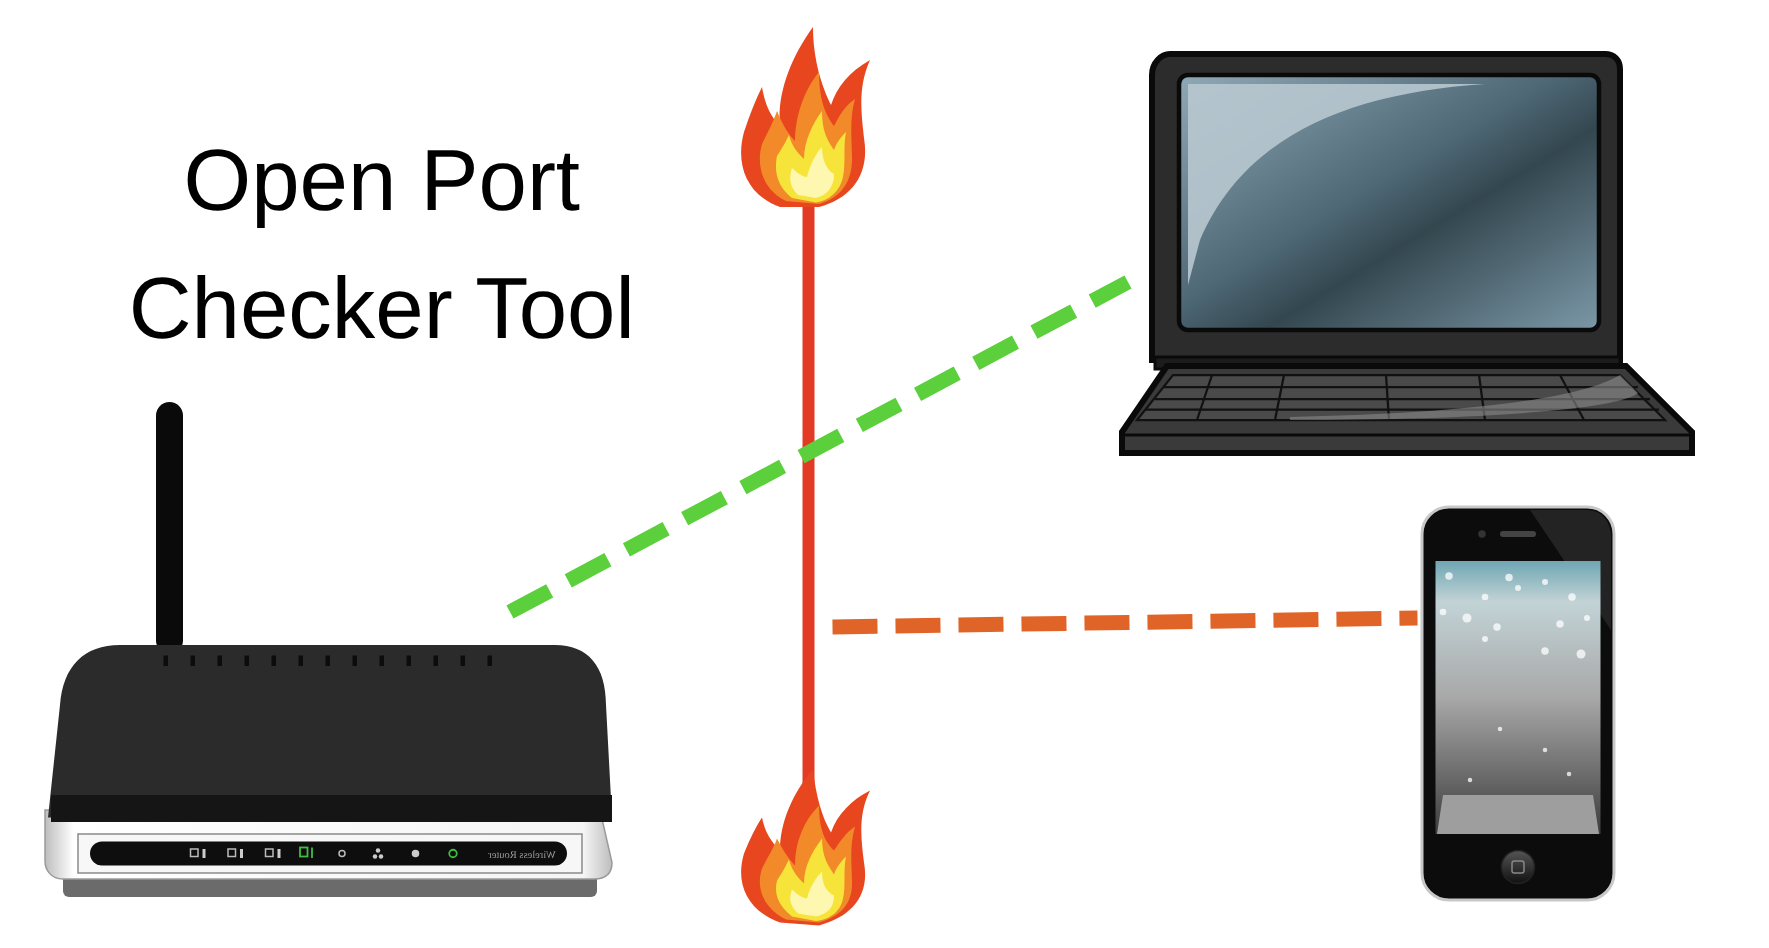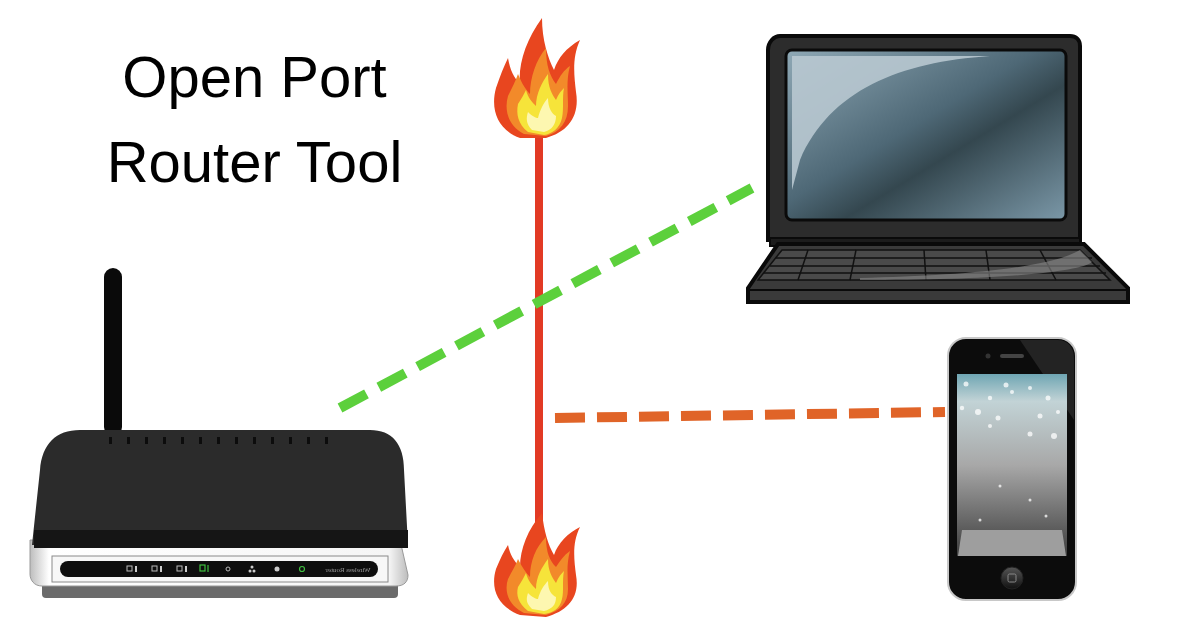--- a/index.html
+++ b/index.html
@@ -1,26 +1,26 @@
 <!DOCTYPE html>
 <html><head>
 <meta charset="utf-8">
 <style>
   html, body { margin:0; padding:0; background:#ffffff; }
   body { width:1179px; height:632px; position:relative; overflow:hidden; font-family:"Liberation Sans", sans-serif; }
-  .title { position:absolute; left:0; width:505px; text-align:center; color:#000; font-size:58px; line-height:62px; font-family:"Liberation Sans", sans-serif; }
+  .title { position:absolute; left:0; width:505px; text-align:center; color:#000; font-size:58px; line-height:62px; font-family:"Liberation Sans", sans-serif;margin-top:44px; }
   .title.l1 { top:46px; left:2px; }
   .title.l2 { top:131px; left:2px; }
   svg.scene { position:absolute; left:0; top:0; }
 </style>
 </head>
 <body>
 
 <div class="title l1">Open Port</div>
-<div class="title l2">Router Tool</div>
+<div class="title l2">Checker Tool</div>
 
 <svg class="scene" width="1179" height="632" viewBox="0 0 1179 632" xmlns="http://www.w3.org/2000/svg">
   <defs>
     <linearGradient id="screenGrad" x1="0" y1="0" x2="1" y2="1">
       <stop offset="0" stop-color="#8fa9b6"></stop>
       <stop offset="0.45" stop-color="#4e6876"></stop>
       <stop offset="0.6" stop-color="#34474f"></stop>
       <stop offset="1" stop-color="#7b98a8"></stop>
     </linearGradient>
     <linearGradient id="phoneScreen" x1="0" y1="0" x2="0" y2="1">

